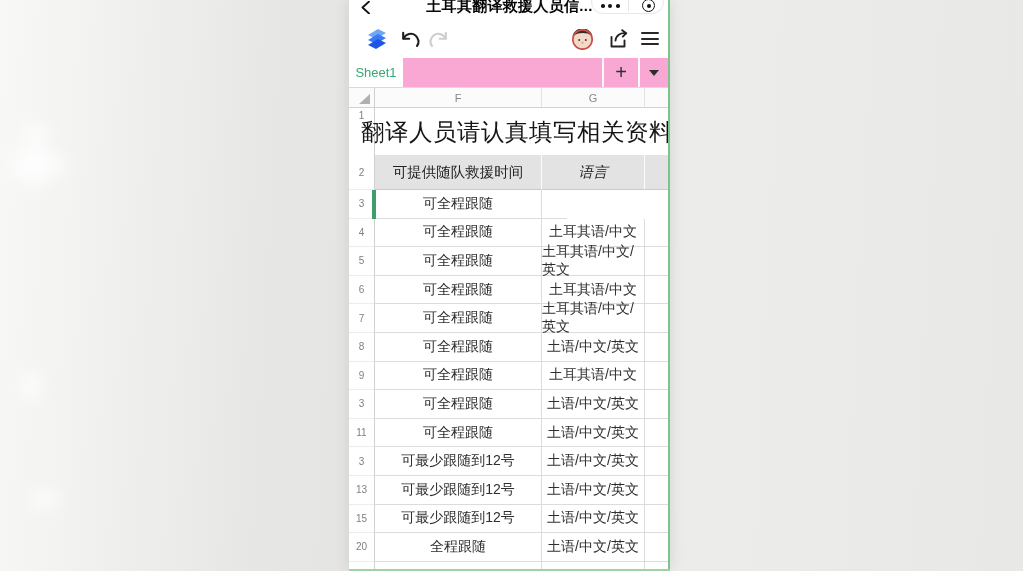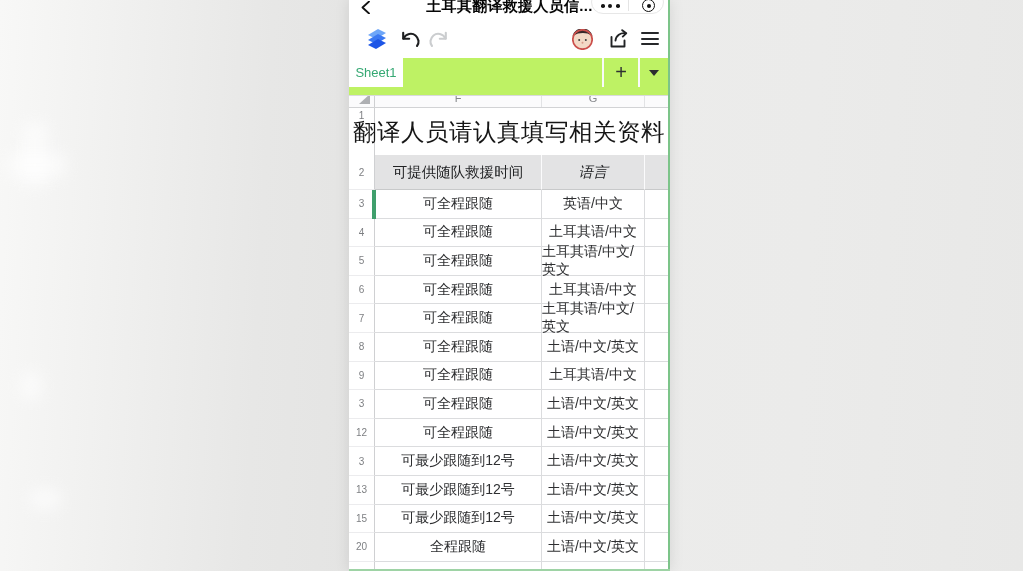--- a/index.html
+++ b/index.html
@@ -43,21 +43,21 @@
   .logo{left:15px;top:6px;}
   .undo{left:50px;top:10px;}
   .redo{left:79px;top:10px;}
   .avatar{left:223px;top:9px;}
   .share{left:259px;top:9px;}
   .burger{left:292px;top:12px;width:18px;}
   .burger i{display:block;height:2.1px;background:#26282a;border-radius:1px;margin-bottom:3.6px;}
   .burger i:last-child{margin-bottom:0;}
 
   
-  .tabbar{position:absolute;left:0;top:58px;width:321px;height:38px;background:#bef264;
+  .tabbar{position:absolute;left:0;top:58px;width:321px;height:30px;background:#f9a8d4;
     border-bottom:1px solid #d9dadb;box-sizing:border-box;z-index:28;}
   .sheet-tab{position:absolute;left:0;top:0;width:54px;height:29px;background:#ffffff;
     display:flex;align-items:center;justify-content:center;font-size:13px;color:#35a873;font-weight:400;}
   .tab-sep{position:absolute;top:0;width:2px;height:29px;background:#f9fafa;}
   .tab-sep.s1{left:253px;}
   .tab-sep.s2{left:289px;}
   .tab-add{position:absolute;left:255px;top:0;width:34px;height:29px;display:flex;align-items:center;
     justify-content:center;font-size:20px;font-weight:300;color:#2e3032;}
   .tab-dd{position:absolute;left:291px;top:0;width:28px;height:29px;display:flex;align-items:center;justify-content:center;}
   .tri-down{width:0;height:0;border-left:5px solid transparent;border-right:5px solid transparent;
@@ -80,21 +80,21 @@
   .grow{display:flex;width:321px;}
   .rnum{width:26px;box-sizing:border-box;border-right:1px solid #cfd0d2;border-bottom:1px solid #ececee;
     display:flex;align-items:center;justify-content:center;font-size:10px;color:#7d7f82;background:#fff;flex:none;}
   .cell{box-sizing:border-box;border-right:1px solid #dbdcde;border-bottom:1px solid #dbdcde;
     display:flex;align-items:center;justify-content:center;font-size:14px;color:#2e2f31;background:#fff;flex:none;}
   .cell.f{width:167px;}
   .cell.g{width:103px;}
   .cell.h{width:25px;border-right:none;}
   .row1{height:47px;}
   .row1 .rnum{align-items:flex-start;padding-top:2px;border-bottom:none;}
-  .title-overlay{position:absolute;left:4px;top:8px;font-size:23.5px;font-weight:500;color:#161616;
+  .title-overlay{position:absolute;left:12px;top:8px;font-size:23.5px;font-weight:500;color:#161616;
     letter-spacing:.5px;white-space:nowrap;z-index:5;}
   .row2{height:35px;}
   .hcell{box-sizing:border-box;background:#e3e3e4;border-right:1.5px solid #fbfbfc;
     border-bottom:1px solid #c8c9ca;display:flex;align-items:center;justify-content:center;
     font-size:14.5px;color:#212224;flex:none;}
   .hcell.f{width:167px;}
   .hcell.g{width:103px;font-style:italic;}
   .hcell.h{width:25px;border-right:none;}
   .drow{height:28.6px;}
   .row16{height:9px;}
@@ -208,21 +208,20 @@
       <div class="grow row2">
         <div class="rnum">2</div>
         <div class="hcell f">可提供随队救援时间</div>
         <div class="hcell g">语言</div>
         <div class="hcell h"></div>
       </div>
 
       <div class="grow drow">
         <div class="rnum">3</div>
         <div class="cell f">可全程跟随</div>
-        <div class="cell g">英语/中文</div>
         <div class="cell h"></div>
       </div>
       <div class="grow drow">
         <div class="rnum">4</div>
         <div class="cell f">可全程跟随</div>
         <div class="cell g">土耳其语/中文</div>
         <div class="cell h"></div>
       </div>
       <div class="grow drow">
         <div class="rnum">5</div>
@@ -254,21 +253,21 @@
         <div class="cell g">土耳其语/中文</div>
         <div class="cell h"></div>
       </div>
       <div class="grow drow">
         <div class="rnum">3</div>
         <div class="cell f">可全程跟随</div>
         <div class="cell g">土语/中文/英文</div>
         <div class="cell h"></div>
       </div>
       <div class="grow drow">
-        <div class="rnum">12</div>
+        <div class="rnum">11</div>
         <div class="cell f">可全程跟随</div>
         <div class="cell g">土语/中文/英文</div>
         <div class="cell h"></div>
       </div>
       <div class="grow drow">
         <div class="rnum">3</div>
         <div class="cell f">可最少跟随到12号</div>
         <div class="cell g">土语/中文/英文</div>
         <div class="cell h"></div>
       </div>

